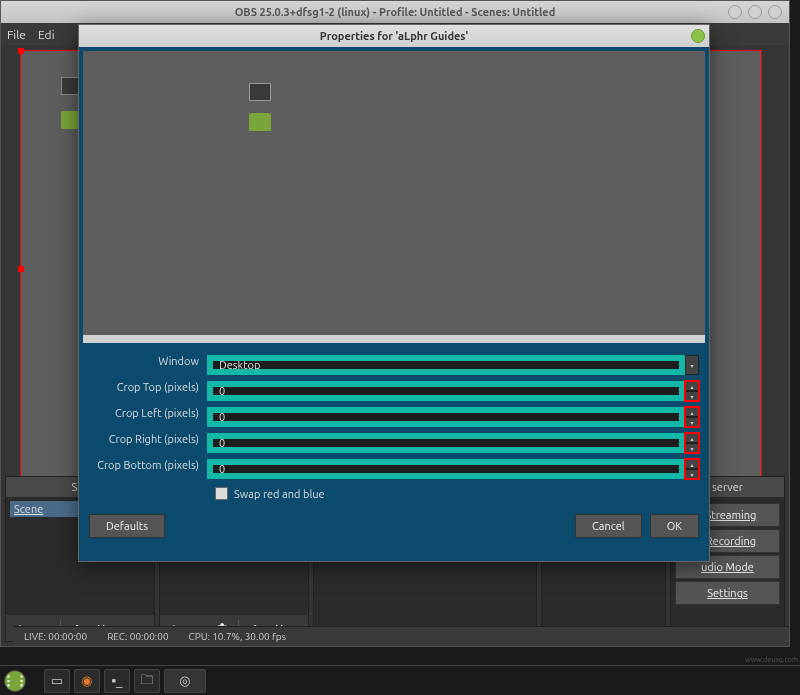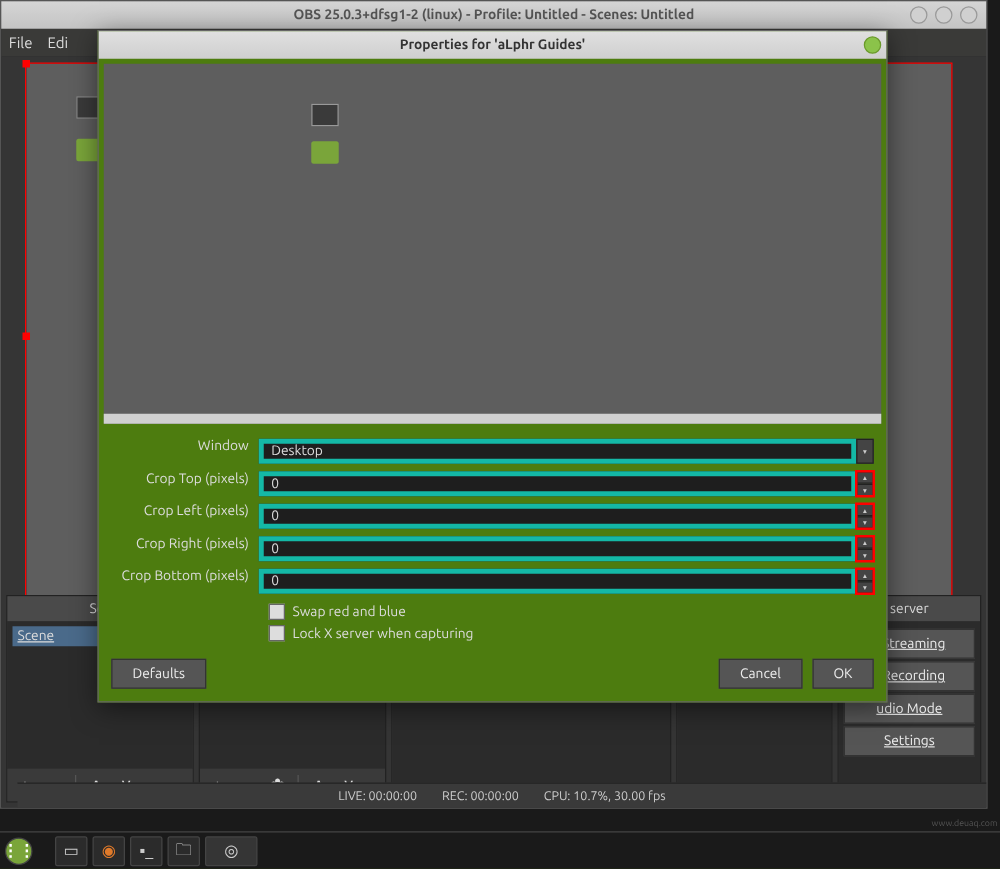--- a/index.html
+++ b/index.html
@@ -39,39 +39,39 @@
 
   .ctrl-btn { display: block; width: 100%; height: 24px; margin: 2px 0; background: #555; border: 1px solid #333; color: #eee; font-size: 11px; cursor: pointer; }
 
   .mixer-row { padding: 4px 6px; }
   .mixer-label { display: flex; justify-content: space-between; font-size: 11px; margin-top: 4px; }
   .meter { height: 6px; background: linear-gradient(to right, #2a8a2a 0%, #2a8a2a 60%, #b8a82a 60%, #b8a82a 85%, #b52a2a 85%); margin: 3px 0; border: 1px solid #111; }
   .slider-row { display: flex; align-items: center; gap: 6px; }
   .slider { flex: 1; height: 3px; background: #333; position: relative; }
   .slider .thumb { position: absolute; width: 8px; height: 12px; background: #ccc; top: -5px; left: 80%; }
 
-  .statusbar { position: absolute; bottom: 0; left: 13px; right: 0; height: 20px; background: #3a3a3a; color: #ccc; font-size: 10px; display: flex; align-items: center; justify-content: center; gap: 20px; padding: 0 10px; border-top: 1px solid #222; }
-
-  
-  .dialog { position: absolute; top: 24px; left: 78px; width: 632px; height: 538px; background: #4d7c0f; border: 1px solid #666; box-shadow: 0 4px 20px rgba(0,0,0,0.5); display: flex; flex-direction: column; }
+  .statusbar { position: absolute; bottom: 0; left: 13px; right: 0; height: 20px; background: #3a3a3a; color: #ccc; font-size: 10px; display: flex; align-items: center; justify-content: flex-start; gap: 20px; padding: 0 10px; border-top: 1px solid #222; }
+
+  
+  .dialog { position: absolute; top: 24px; left: 78px; width: 632px; height: 538px; background: #0c4a6e; border: 1px solid #666; box-shadow: 0 4px 20px rgba(0,0,0,0.5); display: flex; flex-direction: column; }
   .dlg-title { height: 22px; background: linear-gradient(#e0e0e0,#cfcfcf); position: relative; display: flex; align-items: center; }
   .dlg-title .t { flex: 1; text-align: center; color: #333; font-size: 11px; font-weight: bold; }
   .dlg-close { position: absolute; right: 4px; width: 14px; height: 14px; border-radius: 50%; background: #8bc34a; border: 1px solid #6a9a2a; cursor: pointer; }
 
   .dlg-preview { height: 292px; background: #5e5e5e; margin: 4px; position: relative; }
   .dlg-preview .di { position: absolute; }
   .dlg-preview .comp { top: 32px; left: 166px; width: 22px; height: 18px; background: #3a3a3a; border: 1px solid #999; }
   .dlg-preview .fold { top: 62px; left: 166px; width: 22px; height: 18px; background: #7aa53a; border-radius: 2px; }
   .dlg-preview .desk-bar { position: absolute; bottom: 0; left: 0; right: 0; height: 8px; background: #d0d0d0; }
 
   .dlg-form { padding: 6px 10px 0 10px; }
   .form-row { display: flex; align-items: flex-start; margin: 2px 0; height: 24px; }
   .form-label { width: 118px; text-align: right; color: #ddd; font-size: 11px; padding-right: 8px; }
   .form-input-wrap { flex: 1; position: relative; display: flex; }
-  .form-input { flex: 1; height: 20px; background: #1e1e1e; border: 4px solid #14b8a6; color: #ddd; font-size: 11px; padding: 0 6px; }
+  .form-input { flex: 1; height: 20px; background: #1e1e1e; border: 6px solid #14b8a6; color: #ddd; font-size: 11px; padding: 0 6px; }
   .spin { width: 14px; display: flex; flex-direction: column; }
   .spin-btn { flex: 1; background: #444; border: 1px solid #222; font-size: 6px; color: #ccc; display: flex; align-items: center; justify-content: center; cursor: pointer; }
   .highlight-box { outline: 2px solid red; outline-offset: -1px; }
 
   .checkbox-row { display: flex; align-items: center; margin: 4px 0 4px 126px; gap: 6px; color: #ddd; font-size: 11px; }
   .checkbox { width: 13px; height: 13px; background: #ddd; border: 1px solid #666; cursor: pointer; }
 
   .dlg-buttons { display: flex; padding: 10px; gap: 8px; }
   .dlg-buttons .spacer { flex: 1; }
   .dlg-btn { height: 24px; padding: 0 16px; background: #555; border: 1px solid #333; color: #eee; font-size: 11px; cursor: pointer; }
@@ -254,24 +254,20 @@
             <div class="spin-btn">▴</div>
             <div class="spin-btn">▾</div>
           </div>
       </div>
     </div>
 
     <div class="checkbox-row">
       <div class="checkbox"></div>
       <span>Swap red and blue</span>
     </div>
-    <div class="checkbox-row">
-      <div class="checkbox"></div>
-      <span>Lock X server when capturing</span>
-    </div>
   </div>
 
   <div class="dlg-buttons">
     <button class="dlg-btn">Defaults</button>
     <div class="spacer"></div>
     <button class="dlg-btn">Cancel</button>
     <button class="dlg-btn">OK</button>
   </div>
 </div>
 

